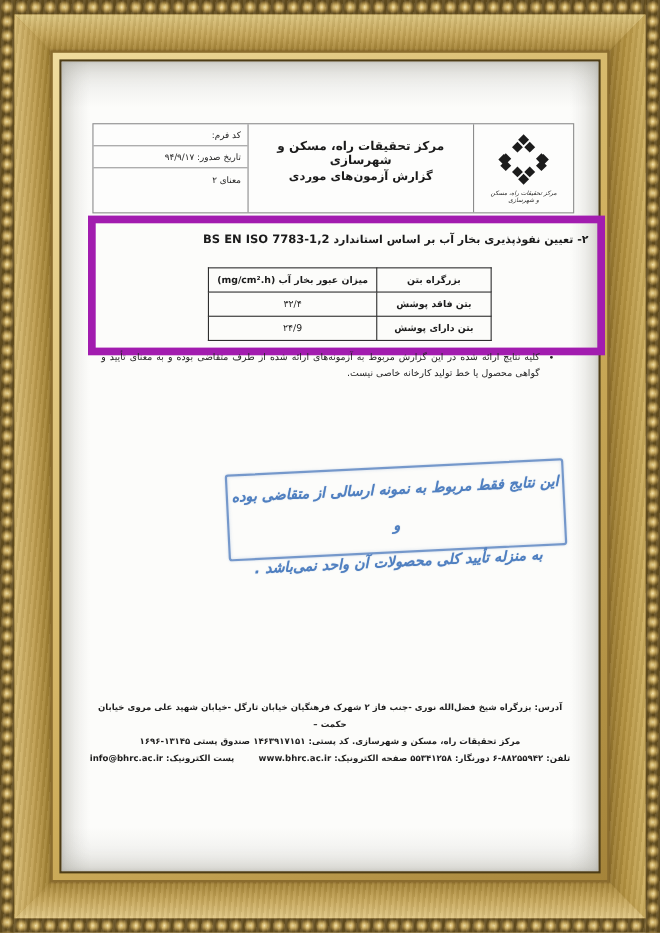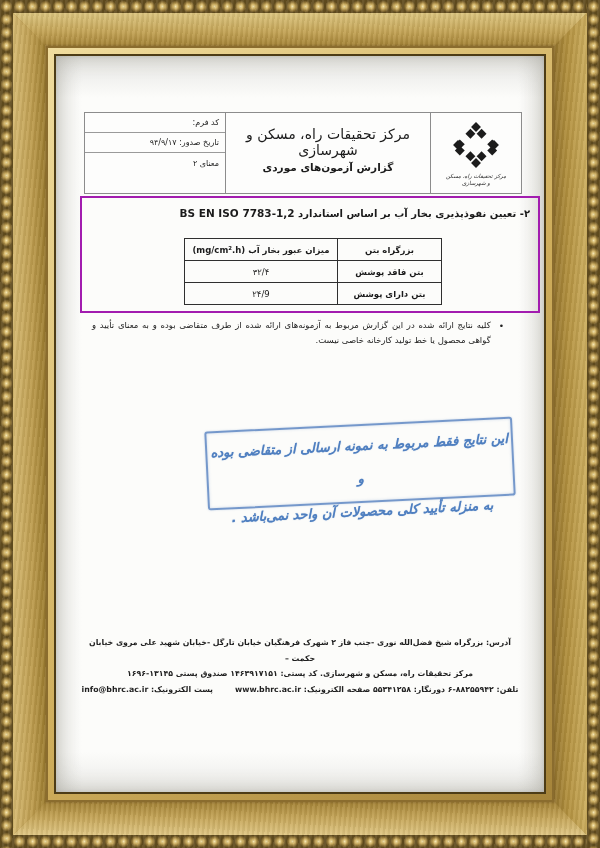--- a/index.html
+++ b/index.html
@@ -46,28 +46,28 @@
                linear-gradient(270deg,rgba(120,120,115,.12),rgba(255,255,255,0) 26px);}
   .content{position:absolute;inset:0;z-index:1;}
 
   
   .hdr{position:absolute;left:28px;top:56px;width:436px;height:80px;border:1px solid #8c8c8c;
     display:flex;background:rgba(255,255,255,.35);justify-content:flex-end;}
   .info-cell{width:140px;border-right:1px solid #8c8c8c;display:flex;flex-direction:column;direction:rtl;}
   .info-row{height:19px;line-height:19px;border-bottom:1px solid #9a9a9a;font-size:8px;padding:0 6px;white-space:nowrap;}
   .info-row:last-child{height:22px;line-height:22px;border-bottom:none;}
   .title-cell{flex:1;direction:rtl;text-align:center;padding-top:13px;}
-  .doc-title{font-size:14px;font-weight:normal;}
+  .doc-title{font-size:11px;font-weight:bold;}
   .doc-subtitle{font-size:10.5px;margin-top:3px;font-weight:bold;}
   .logo-cell{width:90px;border-left:1px solid #8c8c8c;text-align:center;padding-top:5px;}
   .logo-cell svg{display:block;margin:0 auto;}
   .logo-cap{font-size:6px;line-height:7px;color:#2a2a2a;direction:rtl;transform:scale(.92);font-style:italic;}
 
   
-  .section-box{position:absolute;left:24px;top:140px;width:456px;height:113px;border:2px solid #a21caf;}
+  .section-box{position:absolute;left:24px;top:140px;width:456px;height:113px;border:7px solid #a21caf;}
   .heading{position:absolute;top:9px;right:8px;direction:rtl;font-size:10px;font-weight:bold;white-space:nowrap;}
   .heading .std{font-size:10.5px;}
 
   table.data{position:absolute;left:102px;top:40px;border-collapse:collapse;direction:rtl;}
   table.data td,table.data th{border:1px solid #2f2f2f;font-size:8.5px;padding:0 4px;text-align:center;height:21px;margin-top:42px;}
   th.spec,td.spec{width:95px;font-weight:bold;}
   th.val{width:144px;font-weight:bold;}
   td.val{width:144px;font-weight:normal;}
   .unit{font-weight:bold;font-size:8.5px;}
 

